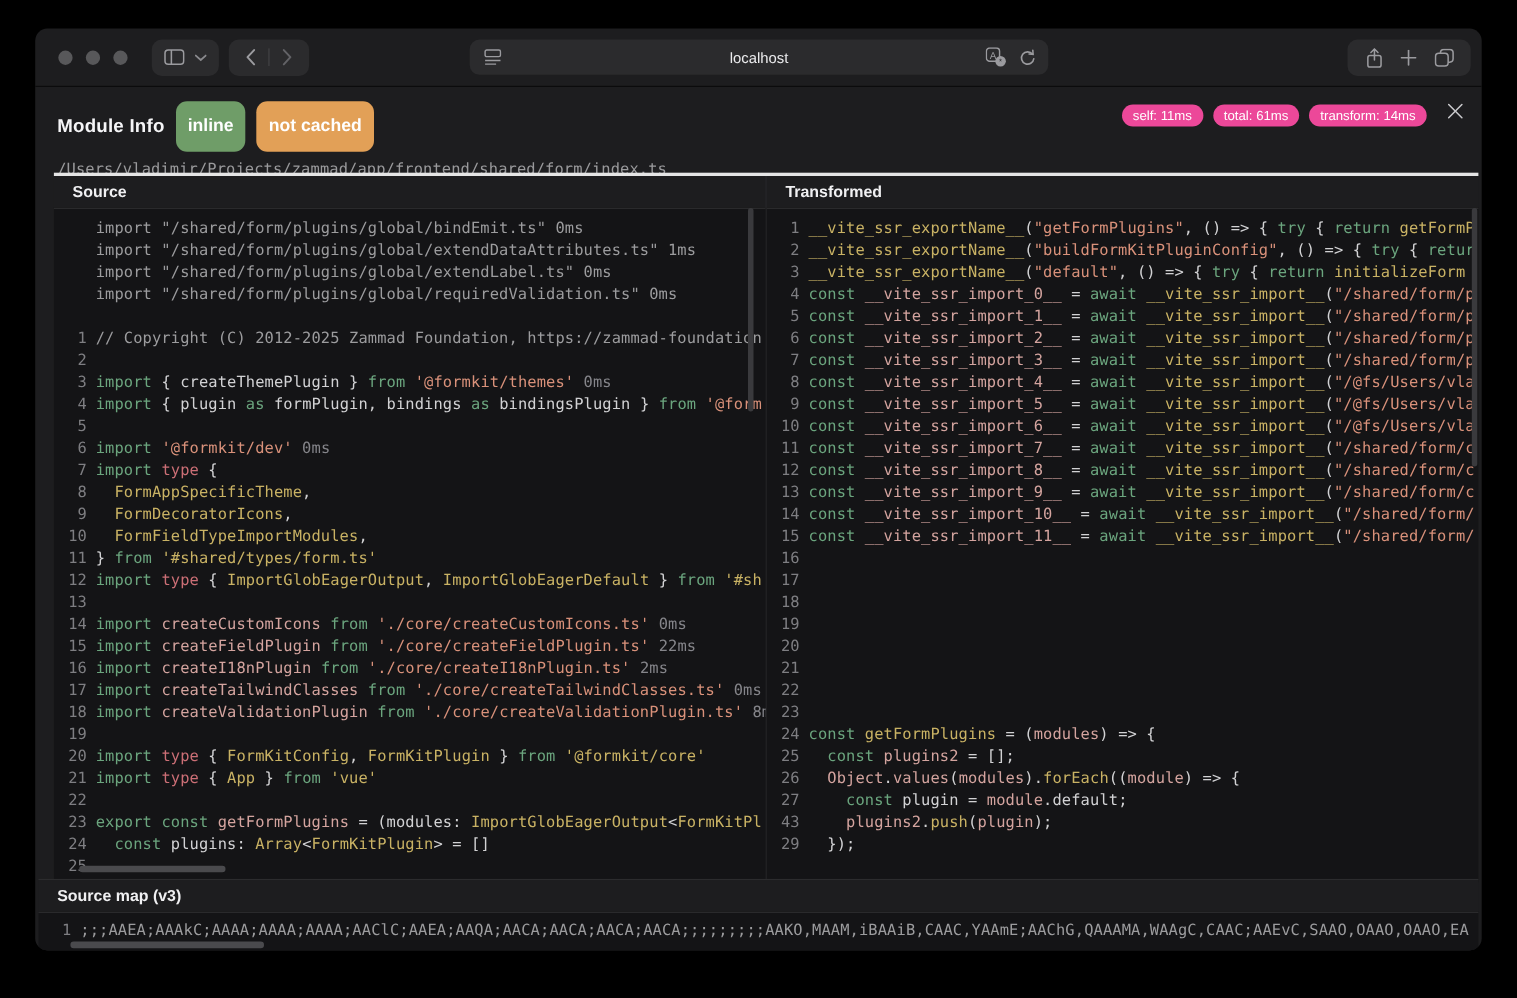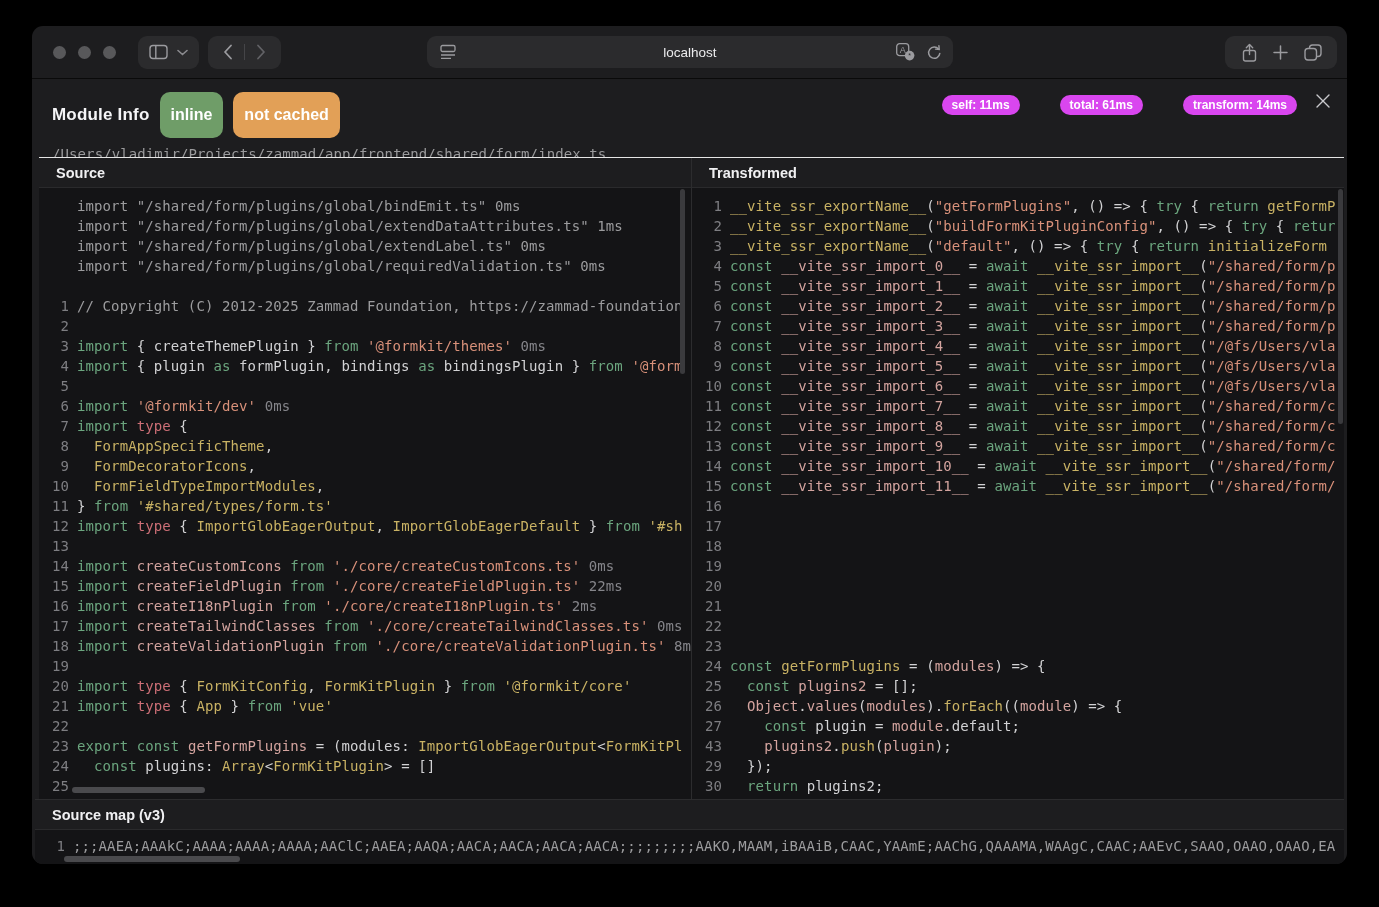--- a/index.html
+++ b/index.html
@@ -23,25 +23,25 @@
   .right-pill{position:absolute;right:10px;top:10px;width:112px;height:33px;justify-content:space-evenly;}
   .icon-btn{display:flex;align-items:center;justify-content:center;}
   
   .mi-header{position:relative;height:79px;}
   .title-row{display:flex;align-items:center;gap:10px;padding:13px 0 0 20px;text-align:right;}
   .mi-title{font-size:17px;font-weight:700;color:#f5f5f7;letter-spacing:.2px;}
   .badge{border-radius:10px;padding:16px 11px;font-size:16px;font-weight:700;color:#fff;line-height:14px;}
   .badge.green{background:#6f9d68;}
   .badge.orange{background:#e2a057;}
   .stats{position:absolute;top:16px;right:50px;display:flex;gap:9px;}
-  .stat{background:#d946ef;border-radius:10px;padding:3px 10px;font-size:12px;font-weight:700;color:#fff;line-height:14px;margin-left:31px;}
+  .stat{background:#ec4899;border-radius:10px;padding:3px 10px;font-size:12px;font-weight:400;color:#fff;line-height:14px;}
   .close-x{position:absolute;top:13px;right:15px;width:18px;height:18px;cursor:pointer;}
   .file-path{margin:8px 0 0 20px;font-family:"DejaVu Sans Mono",monospace;font-size:14px;color:#9a9a9c;letter-spacing:.1px;}
   
-  .main{position:absolute;top:131px;left:7px;right:3px;height:642px;display:flex;border-top:1px solid #e5e5e5;}
+  .main{position:absolute;top:131px;left:17px;right:3px;height:642px;display:flex;border-top:3px solid #e5e5e5;}
   .panel{flex:1;display:flex;flex-direction:column;min-width:0;}
   .panel.right{border-left:1px solid #2c2c2e;}
   .panel-header{height:29px;display:flex;align-items:center;padding-left:17px;font-size:14.5px;
     font-weight:700;color:#f0f0f2;background:#1d1d1f;flex:none;}
   .panel-code{flex:1;background:#141416;border-top:1px solid #2a2a2c;overflow:hidden;padding-top:8px;position:relative;}
   .code-row{display:flex;height:20px;line-height:20px;font-family:"DejaVu Sans Mono",monospace;
     font-size:14px;letter-spacing:.1px;white-space:pre;}
   .ln{width:30px;text-align:right;color:#7e7e82;flex:none;}
   .cd{padding-left:8px;flex:none;}
   .tk-k{color:#6ba57e}.tk-t{color:#cc6f76}.tk-y{color:#c9b264}.tk-s{color:#d9917a}
@@ -227,21 +227,20 @@
           <div class="code-row"><span class="ln">20</span><span class="cd"></span></div>
           <div class="code-row"><span class="ln">21</span><span class="cd"></span></div>
           <div class="code-row"><span class="ln">22</span><span class="cd"></span></div>
           <div class="code-row"><span class="ln">23</span><span class="cd"></span></div>
           <div class="code-row"><span class="ln">24</span><span class="cd"><span class="tk-k">const</span><span class="tk-y"> getFormPlugins</span><span class="tk-p"> = (</span><span class="tk-i">modules</span><span class="tk-p">) =&gt; {</span></span></div>
           <div class="code-row"><span class="ln">25</span><span class="cd"><span class="tk-p">  </span><span class="tk-k">const</span><span class="tk-i"> plugins2</span><span class="tk-p"> = [];</span></span></div>
           <div class="code-row"><span class="ln">26</span><span class="cd"><span class="tk-p">  </span><span class="tk-i">Object</span><span class="tk-p">.</span><span class="tk-i">values</span><span class="tk-p">(</span><span class="tk-i">modules</span><span class="tk-p">).</span><span class="tk-y">forEach</span><span class="tk-p">((</span><span class="tk-i">module</span><span class="tk-p">) =&gt; {</span></span></div>
           <div class="code-row"><span class="ln">27</span><span class="cd"><span class="tk-p">    </span><span class="tk-k">const</span><span class="tk-p"> plugin = </span><span class="tk-i">module</span><span class="tk-p">.default;</span></span></div>
           <div class="code-row"><span class="ln">43</span><span class="cd"><span class="tk-p">    </span><span class="tk-i">plugins2</span><span class="tk-p">.</span><span class="tk-y">push</span><span class="tk-p">(</span><span class="tk-i">plugin</span><span class="tk-p">);</span></span></div>
           <div class="code-row"><span class="ln">29</span><span class="cd"><span class="tk-p">  });</span></span></div>
-          <div class="code-row"><span class="ln">30</span><span class="cd"><span class="tk-p">  </span><span class="tk-k">return</span><span class="tk-p"> plugins2;</span></span></div>
         </div>
     </div>
   </div>
 
   <div class="sourcemap">
     <div class="panel-header">Source map (v3)</div>
     <div class="panel-code">
         <div class="code-row"><span class="ln">1</span><span class="cd"><span class="tk-c">;;;AAEA;AAAkC;AAAA;AAAA;AAAA;AAClC;AAEA;AAQA;AACA;AACA;AACA;AACA;;;;;;;;;AAKO,MAAM,iBAAiB,CAAC,YAAmE;AAChG,QAAAMA,WAAgC,CAAC;AAEvC,SAAO,OAAO,OAAO,EA</span></span></div>
       </div>
   </div>

